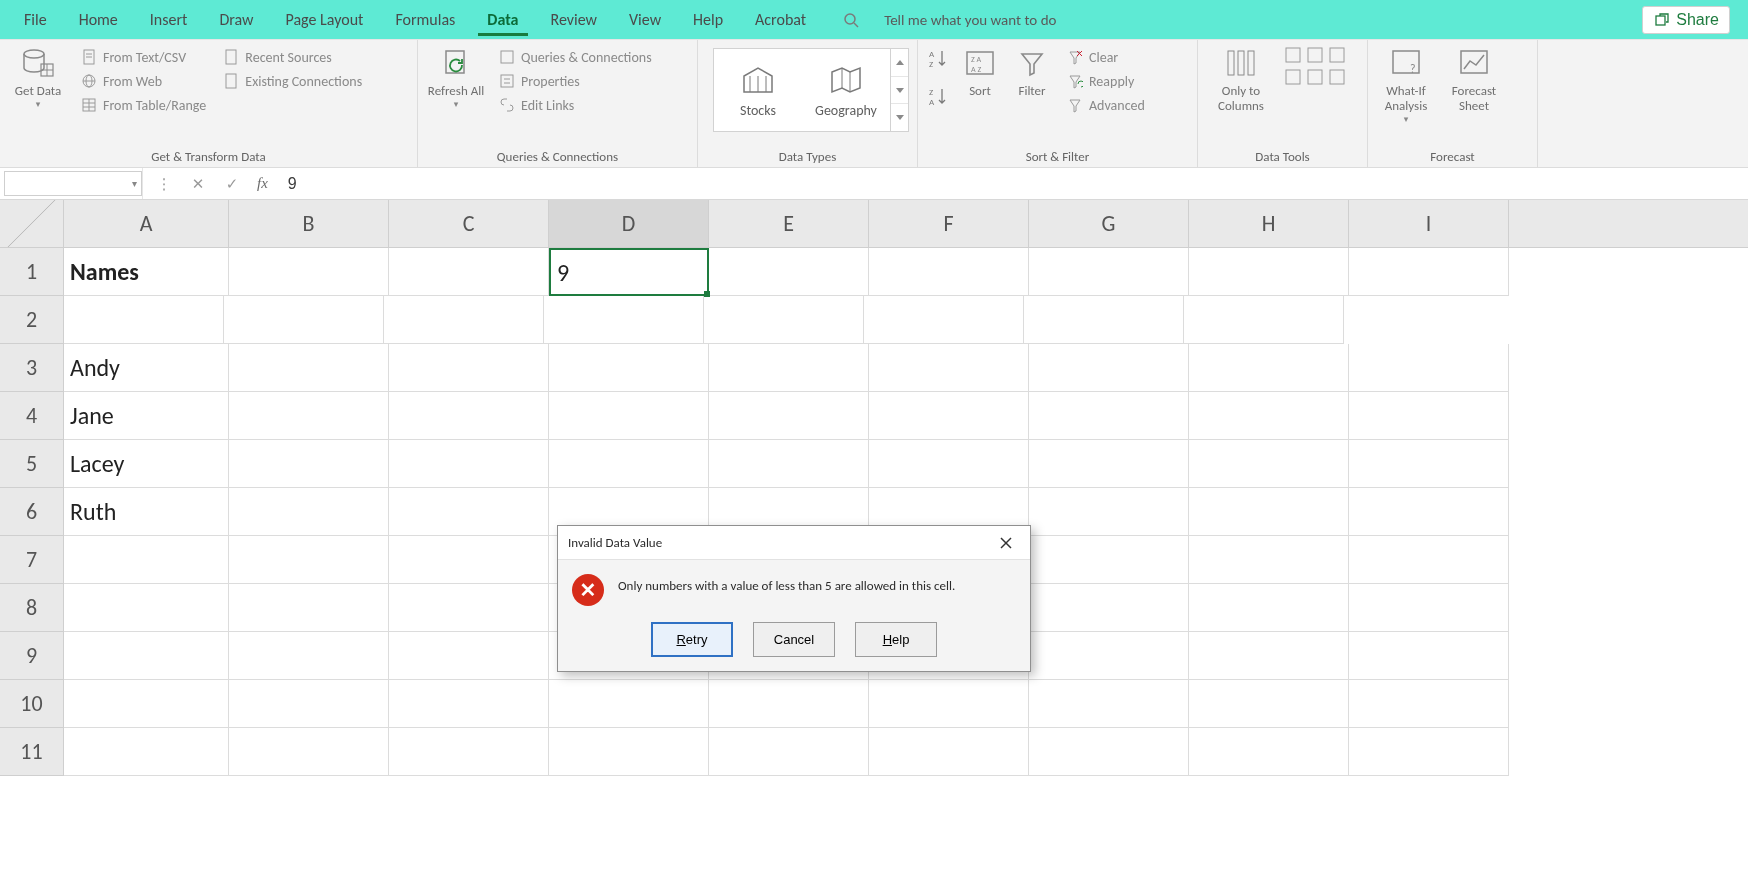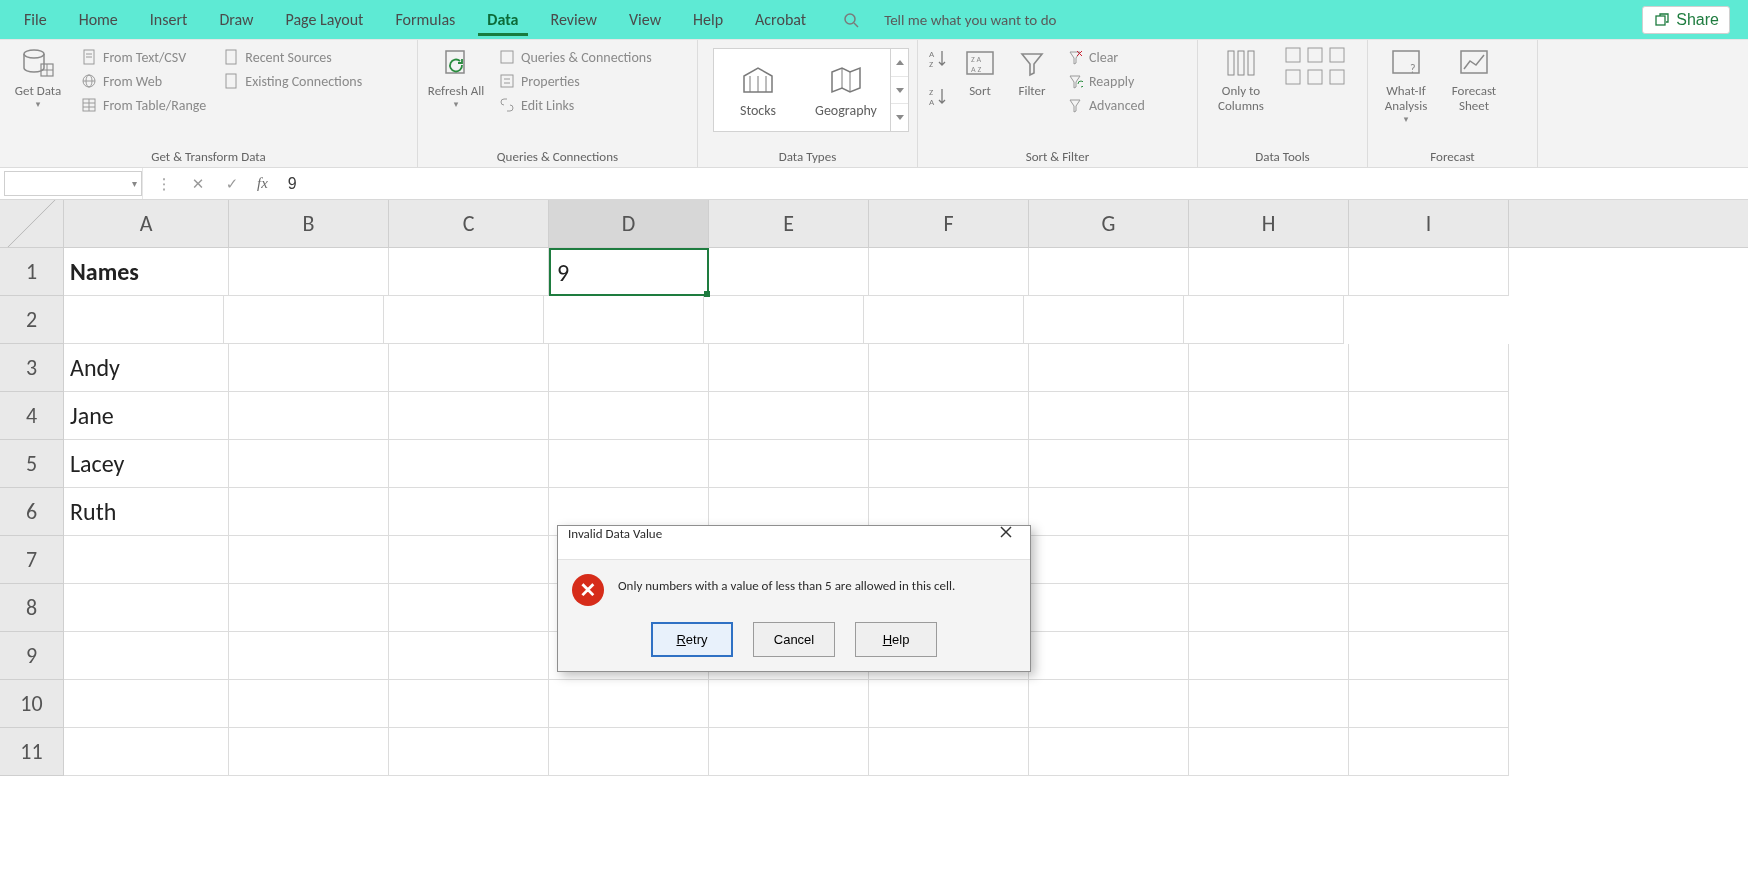--- a/index.html
+++ b/index.html
@@ -51,21 +51,21 @@
   .row { display:flex; height:48px; }
   .row-h { width:64px; display:flex; align-items:center; justify-content:center; background:#e9e9e9; border-right:1px solid #cfcfcf; border-bottom:1px solid #cfcfcf; font-size:22px; color:#555; cursor:pointer;}
   .cell { flex:0 0 160px; border-right:1px solid #dcdcdc; border-bottom:1px solid #dcdcdc; display:flex; align-items:center; font-size:24px; color:#222; padding:0 6px; cursor:cell; }
   .cell.first{ flex:0 0 165px;}
   .cell.bold { font-weight:700;}
   .cell.selected { border:2px solid #1e7c3f; position:relative; }
   .cell.selected::after { content:""; position:absolute; right:-3px; bottom:-3px; width:6px; height:6px; background:#1e7c3f; }
 
   
   .dialog { position:absolute; left:557px; top:325px; width:474px; background:#f4f4f4; border:1px solid #8f8f8f; box-shadow:4px 4px 10px rgba(0,0,0,0.25); font-size:13px;}
-  .dlg-titlebar { background:#fff; height:34px; display:flex; align-items:flex-start; padding:0 10px; border-bottom:1px solid #e2e2e2;}
+  .dlg-titlebar { background:#fff; height:34px; display:flex; align-items:center; padding:0 10px; border-bottom:1px solid #e2e2e2;}
   .dlg-title { color:#2b2b2b; }
   .dlg-close { margin-left:auto; width:20px; cursor:pointer; text-align:center; font-size:16px; color:#333;}
   .dlg-body { display:flex; gap:14px; padding:14px 14px 6px;}
   .err-ico { width:32px; height:32px; background:#d62c1a; border-radius:50%; display:flex; align-items:center; justify-content:center; color:#fff; font-size:20px; font-weight:700; flex-shrink:0;}
   .dlg-msg { color:#2b2b2b; padding-top:4px;}
   .dlg-buttons { display:flex; gap:20px; justify-content:center; padding:10px 0 14px;}
   .dlg-btn { width:82px; height:35px; border:1px solid #9b9b9b; background:#efefef; font-size:13px; cursor:pointer; }
   .dlg-btn.default { border:2px solid #2f71c4; background:#e8f1fb;}
   .ul { text-decoration:underline; }
 

